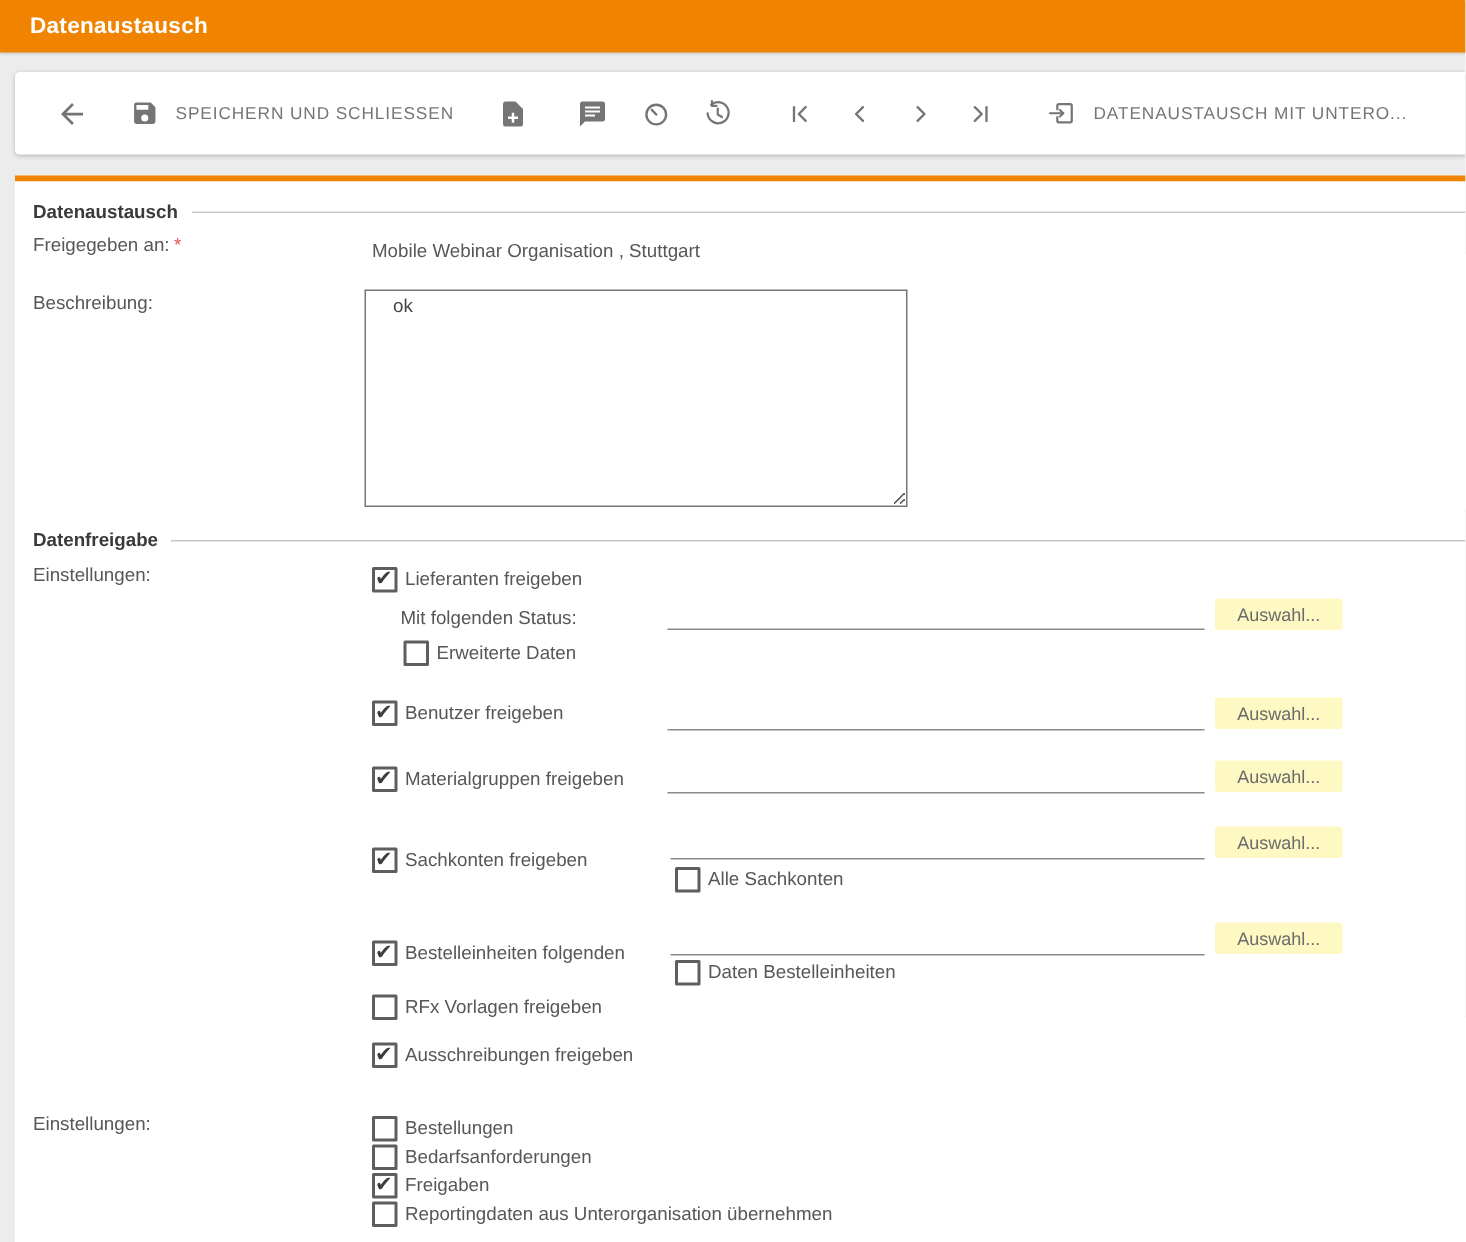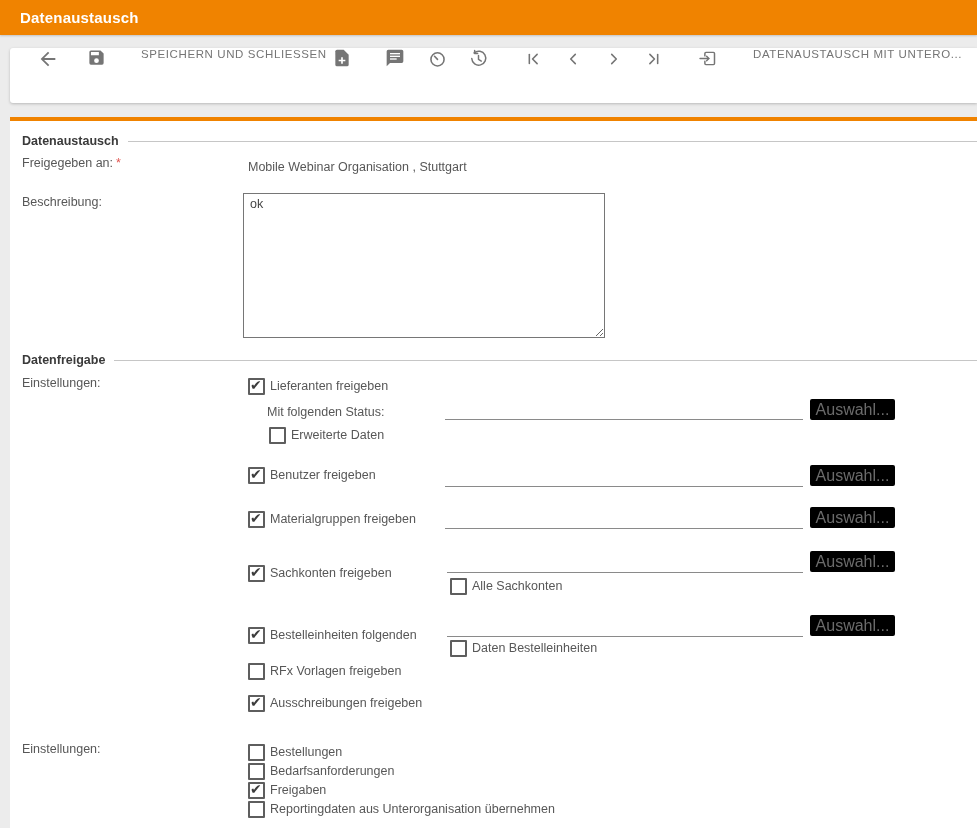--- a/index.html
+++ b/index.html
@@ -16,24 +16,23 @@
   .app-header .title {
     display:inline-block; padding-left:20px; line-height:35px;
     color:#fff; font-size:15px; font-weight:bold; letter-spacing:.2px;
   }
   .toolbar {
     position:absolute; left:10px; top:48px; width:967px; height:55px;
     background:#fff; border-radius:3px 0 0 3px;
     box-shadow:0 1px 3px rgba(0,0,0,.22);
   }
   .tb-btn {
-    position:absolute; top:0; height:100%; display:flex; align-items:flex-start;
+    position:absolute; top:0; height:100%; display:flex; align-items:center;
     background:none; border:none; cursor:pointer; padding:0;
     font-family:inherit;
-    gap:24px;
   }
   .tb-label {
     font-size:11.5px; letter-spacing:.6px; color:var(--tbgray);
     white-space:nowrap; margin-left:11px;
   }
   .tb-btn svg { display:block; }
   .accent-divider {
     position:absolute; left:10px; top:117px; width:967px; height:4px;
     background:var(--accent);
   }
@@ -51,28 +50,28 @@
   .cb {
     position:absolute; width:17px; height:17px; border:2px solid #5e5e5e;
     border-radius:1px; background:#fff; cursor:pointer;
   }
   .cb.checked::after {
     content:"\2714"; position:absolute; left:0px; top:-3px;
     font-size:14px; color:#3c3c3c;
   }
   .uline { position:absolute; height:16px; border-bottom:1px solid #8a8a8a; cursor:text; font-size:12px; color:#444; }
   .btn-aus {
-    position:absolute; width:85px; height:21px; background:#000000;
-    border:none; border-radius:2px; font-size:16px; color:#6b6b6b;
+    position:absolute; width:85px; height:21px; background:#fef9c3;
+    border:none; border-radius:2px; font-size:12px; color:#6b6b6b;
     font-family:inherit; cursor:pointer;
   }
   textarea.desc {
     position:absolute; left:233px; top:72px; width:362px; height:145px;
     border:1px solid #767676; font-family:inherit; font-size:12.5px;
-    color:#444; padding:3px 6px; resize:both; border-radius:0; outline:none;
+    color:#444; padding:3px 18px; resize:both; border-radius:0; outline:none;
     background:#fff;
   }
 </style>
 </head>
 <body>
 
 <div class="app-header">
   <span class="title">Datenaustausch</span>
 </div>
 

